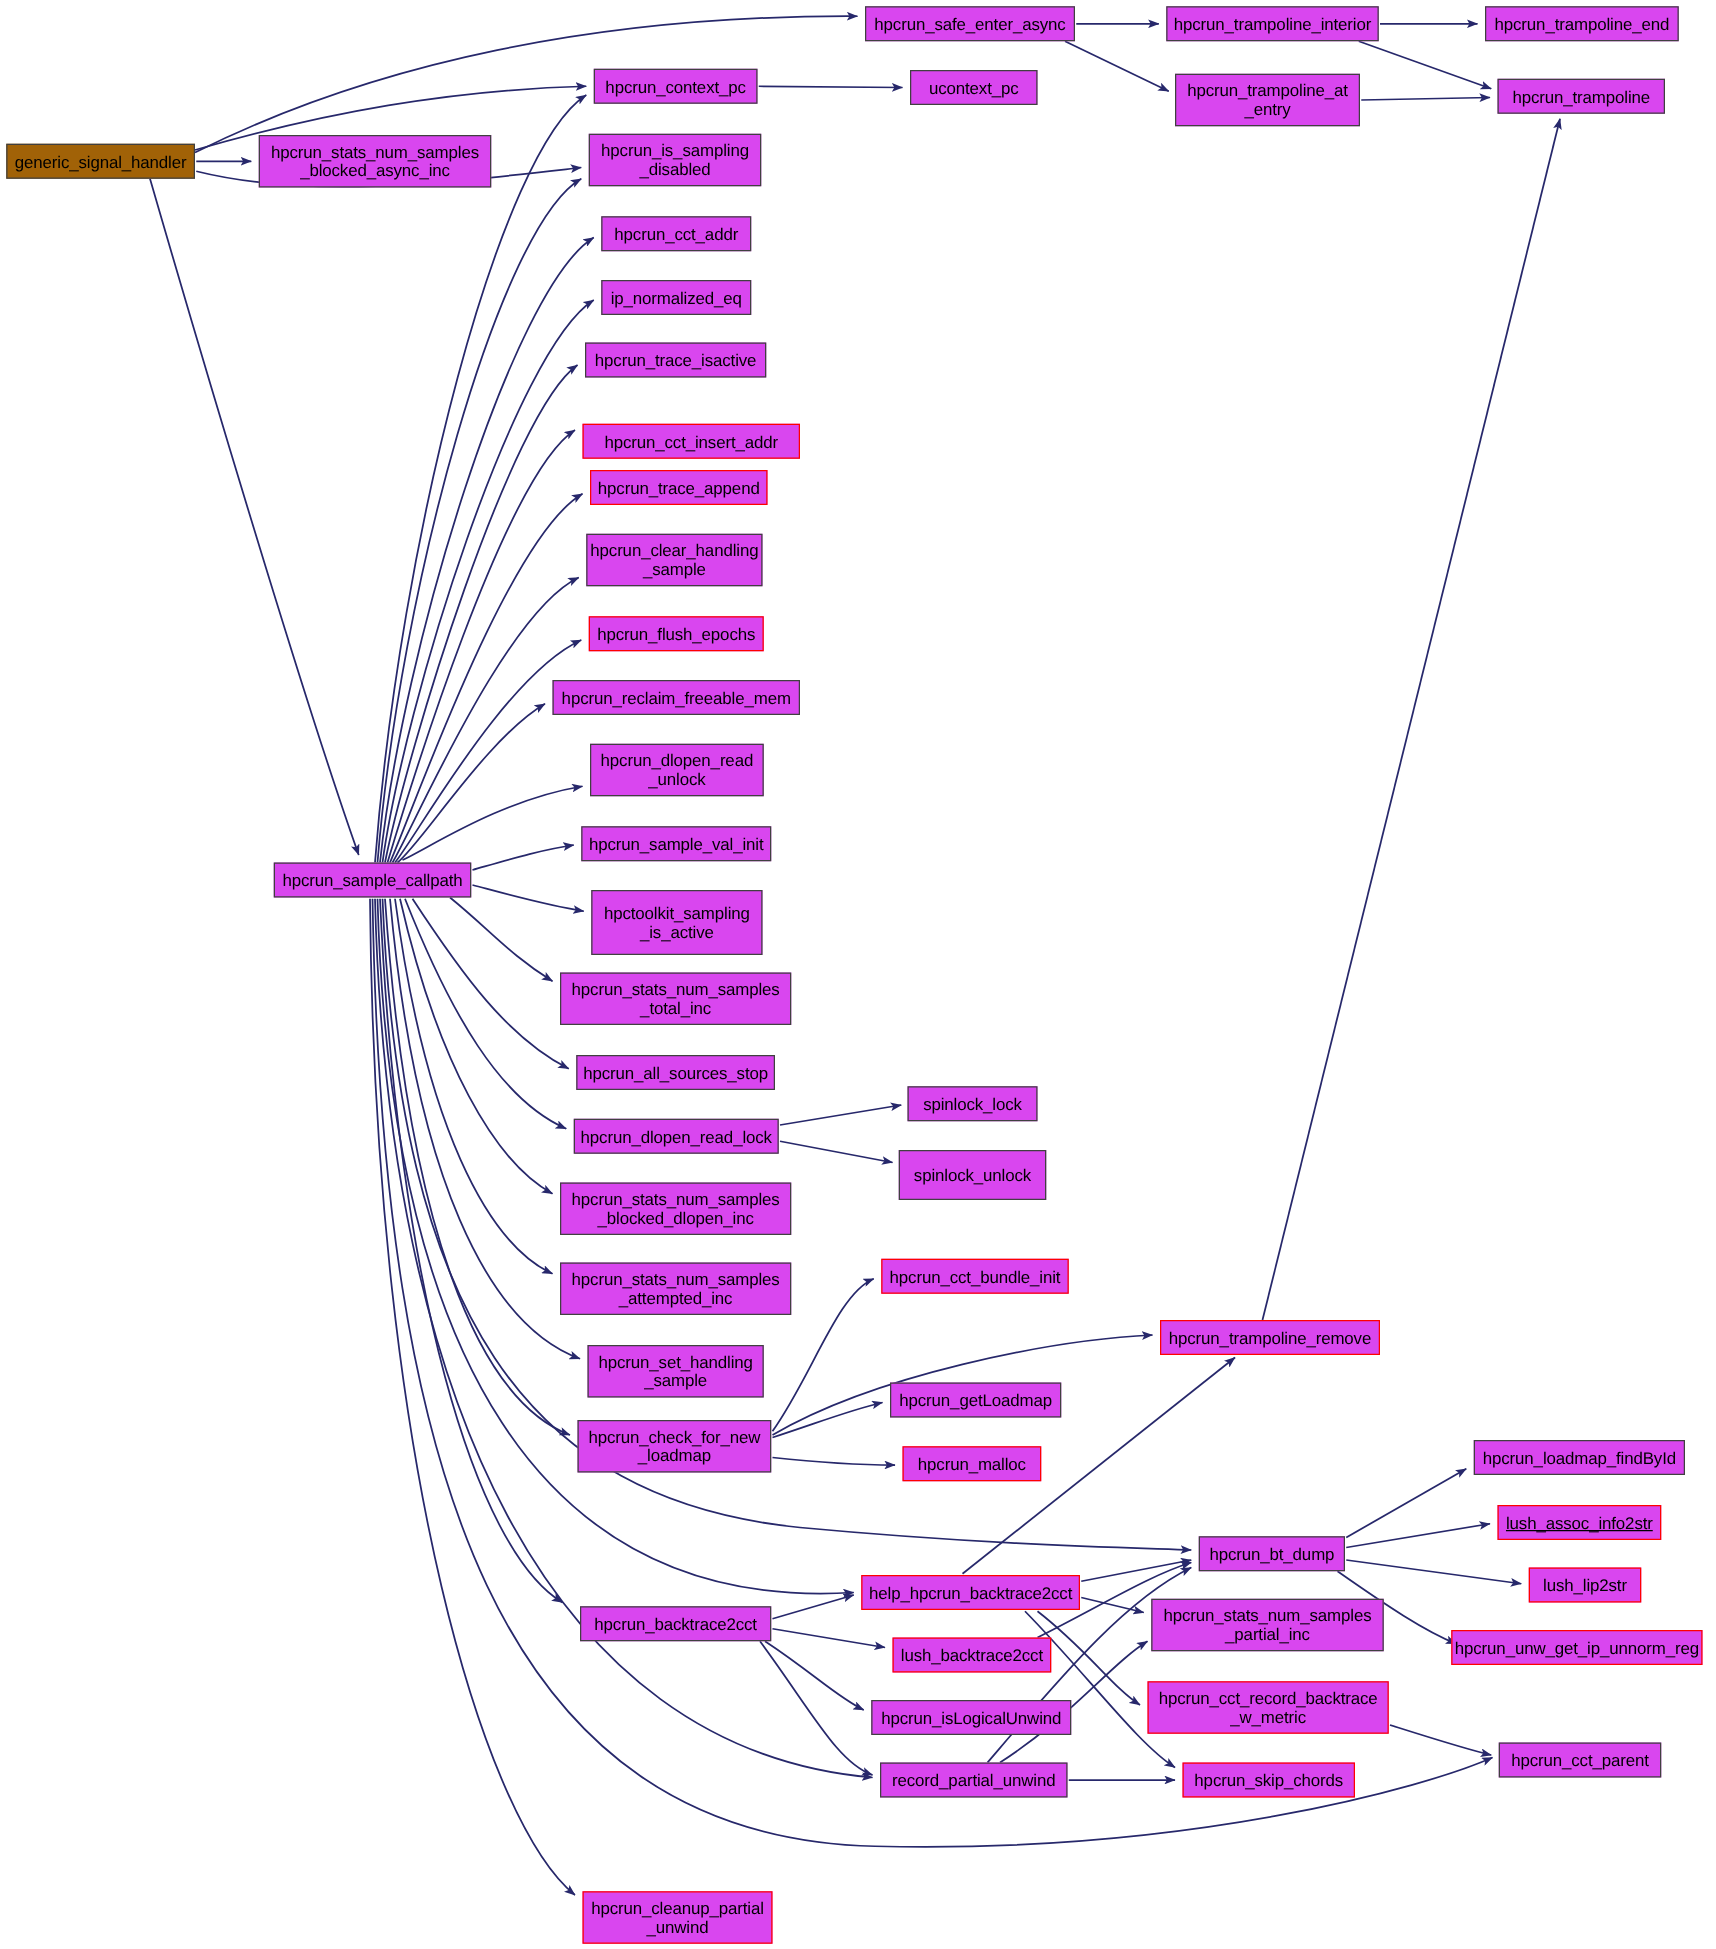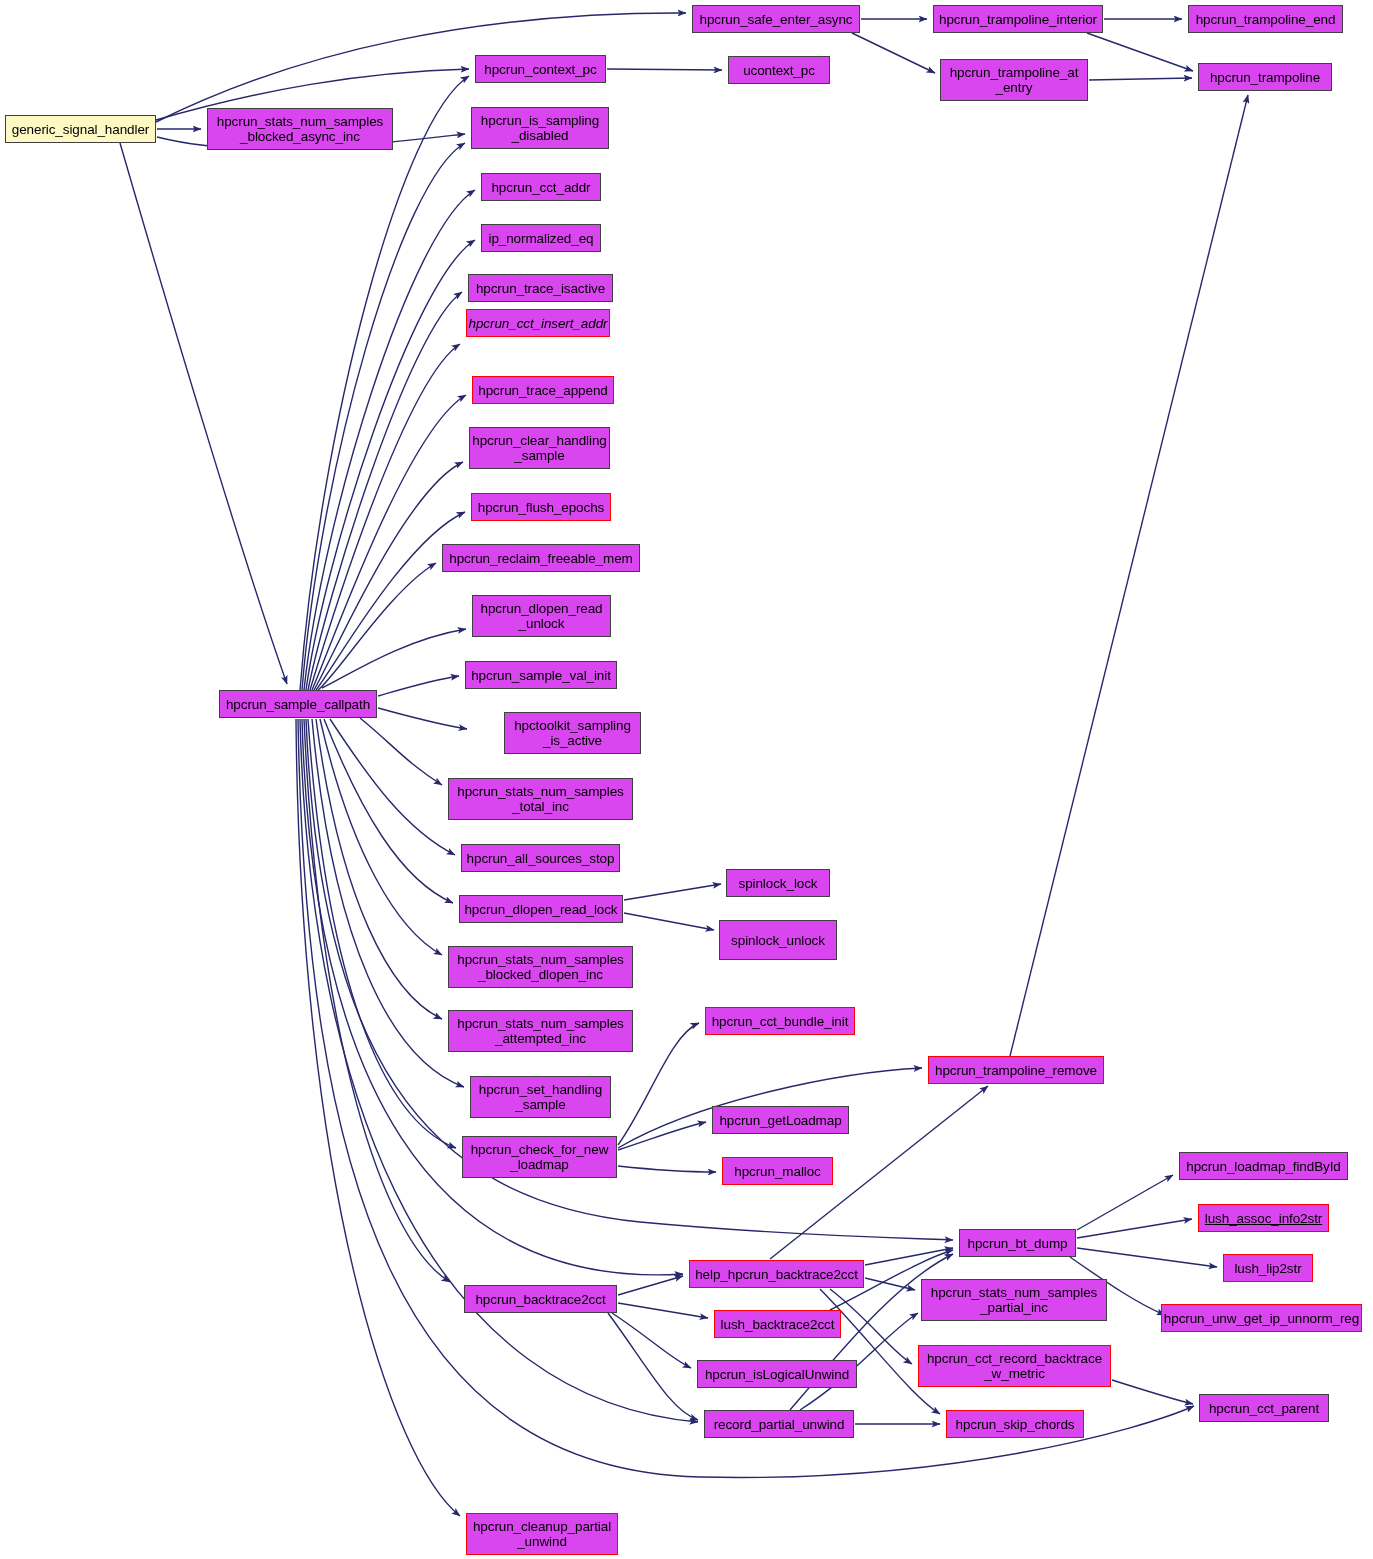--- a/index.html
+++ b/index.html
@@ -36,21 +36,21 @@
     font-size: 13.5px;
     line-height: 15px;
     letter-spacing: -0.1px;
     white-space: pre-line;
     z-index: 5;
   }
   .node.red {
     border: 1px solid #ff0000;
   }
   .node.current {
-    background: #fef9c3;
+    background: #a16207;
     border: 1px solid #404040;
   }
   .node span { display: block; width: 100%; }
 </style>
 </head>
 <body>
 
 <div id="canvas">
   <svg id="edge-layer" viewBox="0 0 1373 1559" xmlns="http://www.w3.org/2000/svg">
     <defs>
@@ -133,30 +133,30 @@
       <div class="node" style="left: 940px; top: 59px; width: 148px; height: 42px;"><span>hpcrun_trampoline_at
 _entry</span></div>
       <div class="node" style="left: 1198px; top: 63px; width: 134px; height: 28px;"><span>hpcrun_trampoline</span></div>
       <div class="node" style="left: 475px; top: 55px; width: 131px; height: 28px;"><span>hpcrun_context_pc</span></div>
       <div class="node" style="left: 728px; top: 56px; width: 102px; height: 28px;"><span>ucontext_pc</span></div>
       <div class="node" style="left: 471px; top: 107px; width: 138px; height: 42px;"><span>hpcrun_is_sampling
 _disabled</span></div>
       <div class="node" style="left: 481px; top: 173px; width: 120px; height: 28px;"><span>hpcrun_cct_addr</span></div>
       <div class="node" style="left: 481px; top: 224px; width: 120px; height: 28px;"><span>ip_normalized_eq</span></div>
       <div class="node" style="left: 468px; top: 274px; width: 145px; height: 28px;"><span>hpcrun_trace_isactive</span></div>
-      <div class="node red" style="left: 466px; top: 309px; width: 144px; height: 28px; font-style: italic;"><span>hpcrun_cct_insert_addr</span></div>
+      <div class="node red" style="left: 466px; top: 339px; width: 174px; height: 28px;"><span>hpcrun_cct_insert_addr</span></div>
       <div class="node red" style="left: 472px; top: 376px; width: 142px; height: 28px;"><span>hpcrun_trace_append</span></div>
       <div class="node" style="left: 469px; top: 427px; width: 141px; height: 42px;"><span>hpcrun_clear_handling
 _sample</span></div>
       <div class="node red" style="left: 471px; top: 493px; width: 140px; height: 28px;"><span>hpcrun_flush_epochs</span></div>
       <div class="node" style="left: 442px; top: 544px; width: 198px; height: 28px;"><span>hpcrun_reclaim_freeable_mem</span></div>
       <div class="node" style="left: 472px; top: 595px; width: 139px; height: 42px;"><span>hpcrun_dlopen_read
 _unlock</span></div>
       <div class="node" style="left: 465px; top: 661px; width: 152px; height: 28px;"><span>hpcrun_sample_val_init</span></div>
-      <div class="node" style="left: 473px; top: 712px; width: 137px; height: 42px; margin-left: 31px;"><span>hpctoolkit_sampling
+      <div class="node" style="left: 473px; top: 712px; width: 137px; height: 52px;"><span>hpctoolkit_sampling
 _is_active</span></div>
       <div class="node" style="left: 448px; top: 778px; width: 185px; height: 42px;"><span>hpcrun_stats_num_samples
 _total_inc</span></div>
       <div class="node" style="left: 461px; top: 844px; width: 159px; height: 28px;"><span>hpcrun_all_sources_stop</span></div>
       <div class="node" style="left: 459px; top: 895px; width: 164px; height: 28px;"><span>hpcrun_dlopen_read_lock</span></div>
       <div class="node" style="left: 726px; top: 869px; width: 104px; height: 28px;"><span>spinlock_lock</span></div>
       <div class="node" style="left: 719px; top: 920px; width: 118px; height: 40px;"><span>spinlock_unlock</span></div>
       <div class="node" style="left: 448px; top: 946px; width: 185px; height: 42px;"><span>hpcrun_stats_num_samples
 _blocked_dlopen_inc</span></div>
       <div class="node" style="left: 448px; top: 1010px; width: 185px; height: 42px;"><span>hpcrun_stats_num_samples

